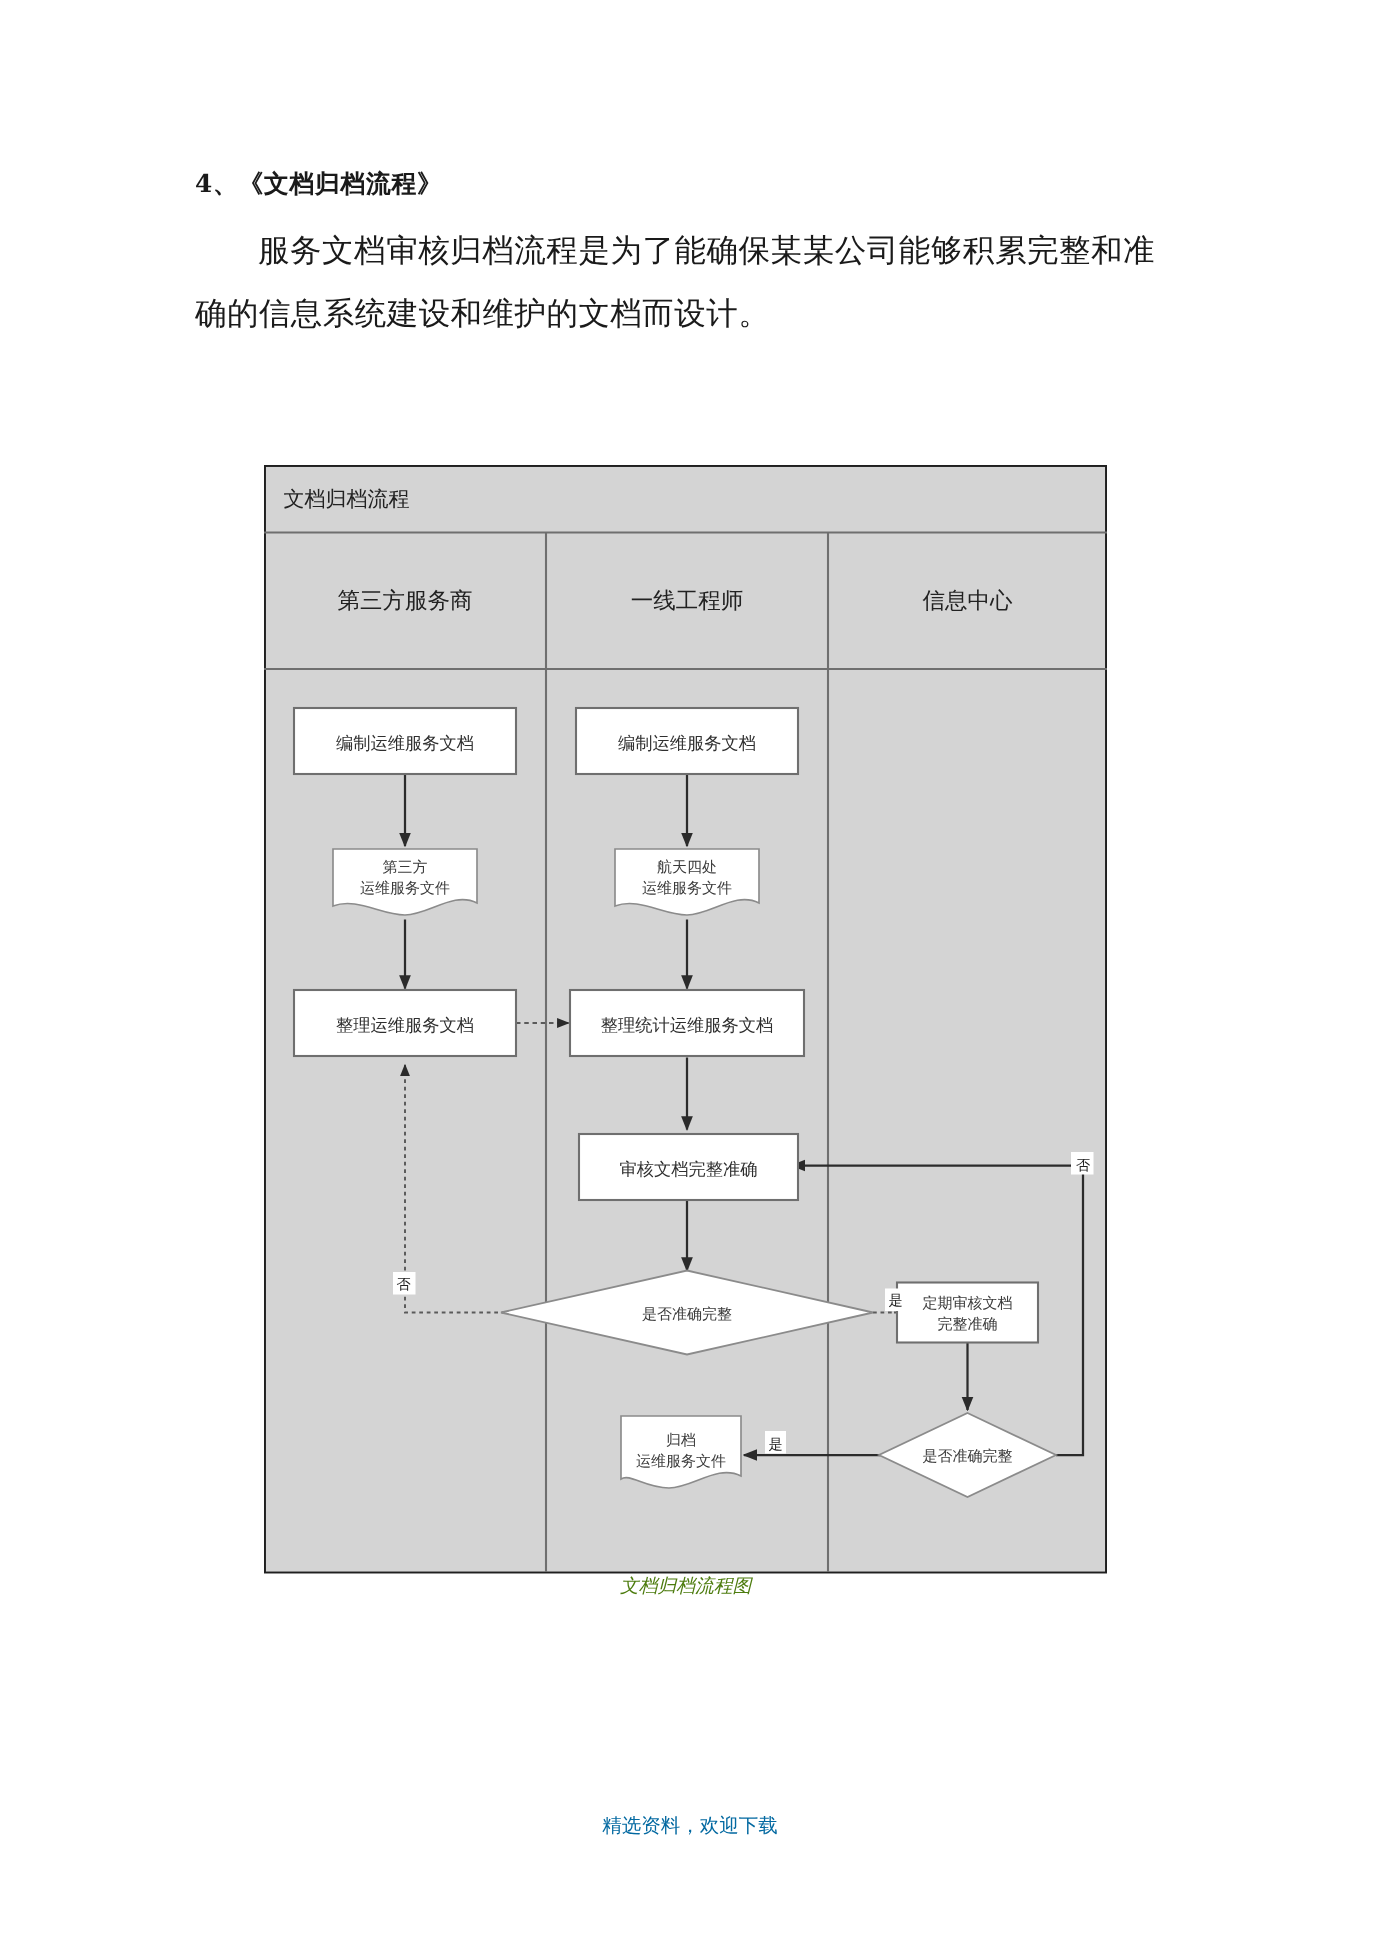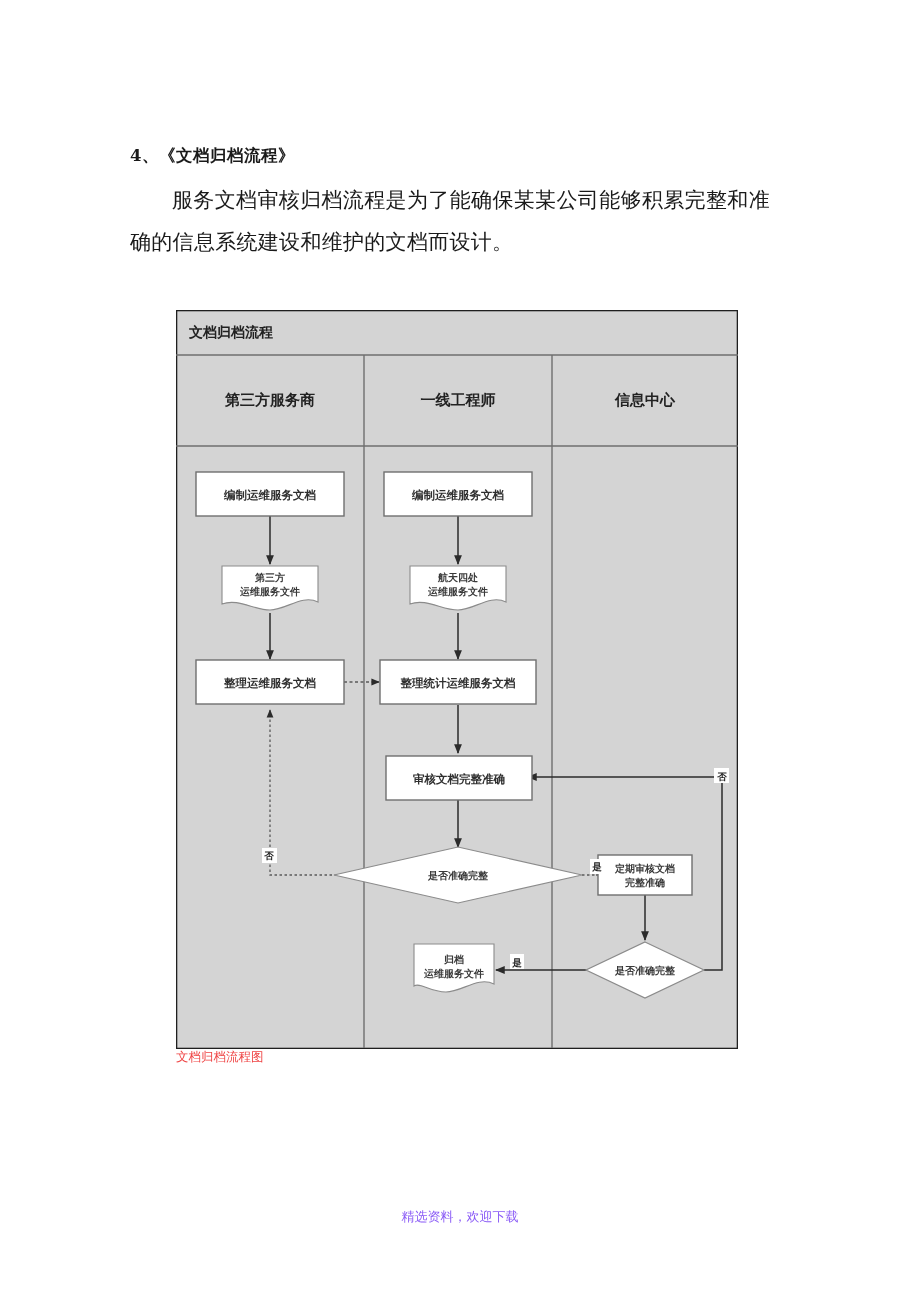--- a/index.html
+++ b/index.html
@@ -21,21 +21,20 @@
     inset: 0;
     background: #ffffff;
   }
 
   
   .textblock {
     position: absolute;
     left: 130px;
     top: 110px;
     width: 640px;
-    margin-top: 33px;
   }
   .heading {
     font-size: 16.5px;
     font-weight: bold;
     line-height: 1.55;
     margin: 0 0 10px 0;
     letter-spacing: 0.5px;
   }
   .para {
     font-size: 21px;
@@ -47,45 +46,46 @@
   .para.indent { text-indent: 2em; }
   .bold-inline { font-weight: bold; }
 
   
   .chart-wrap {
     position: absolute;
     left: 176px;
     top: 310px;
     width: 560px;
     height: 739px;
-    font-weight: bold;
   }
   .chart-svg {
     display: block;
   }
 
   .caption {
     position: absolute;
     left: 176px;
     top: 1049px;
     width: 562px;
+    text-align: center;
     font-size: 12.5px;
-    color: #ef4444;
-    font-family: "DejaVu Serif", "Liberation Serif", serif;
+    color: #4d7c0f;
+    font-family: "DejaVu Serif", "Liberation Serif", serif;
+    font-style: italic;
   }
 
   
   .footer {
     position: absolute;
     left: 0;
     top: 1208px;
     width: 920px;
     text-align: center;
     font-size: 13px;
-    color: #8b5cf6;
+    color: #0369a1;
     font-family: "DejaVu Serif", "Liberation Serif", serif;
   }
 
   
   text {
     font-family: "DejaVu Serif", "Liberation Serif", serif;
     fill: #2a2a2a;
   }
   .lane-title { font-size: 15px; fill: #222; }
   .chart-title { font-size: 14px; fill: #222; }

